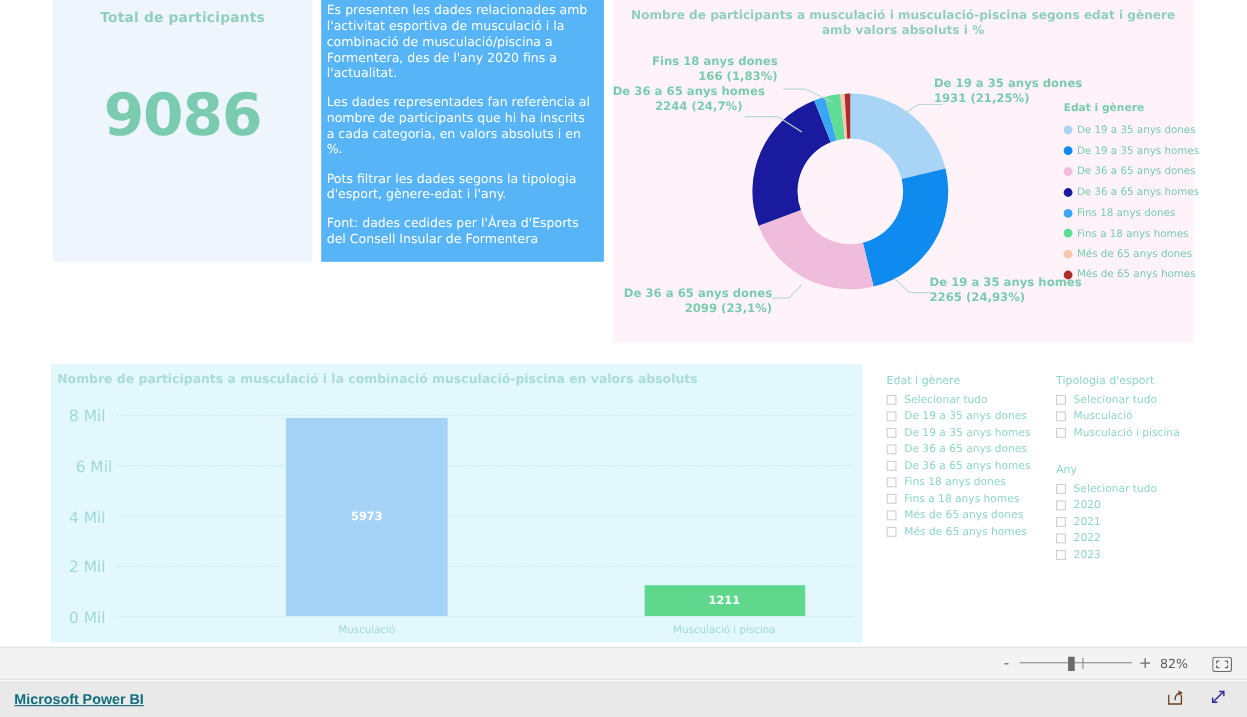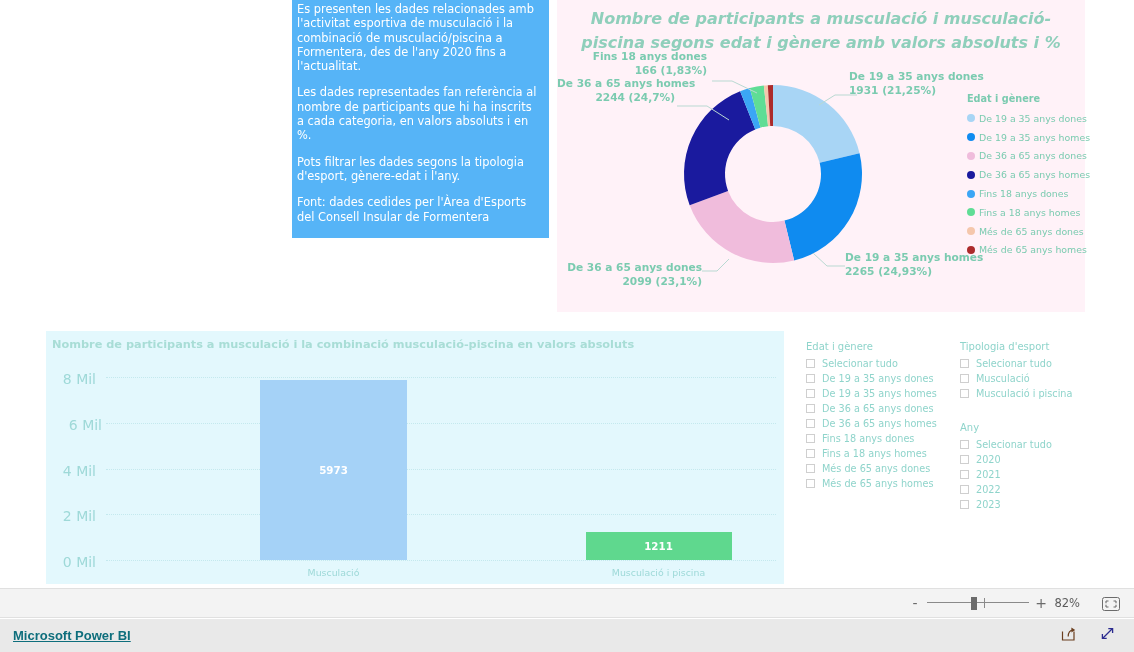--- a/index.html
+++ b/index.html
@@ -72,25 +72,24 @@
     position: absolute;
     left: 557px; top: 0px;
     width: 528px; height: 312px;
     background: #fff2f8;
   }
   #donut-title {
     position: absolute;
     left: 14px; top: 7px;
     width: 500px;
     text-align: center;
-    font-size: 16px;
+    font-size: 11px;
     font-weight: bold;
     color: #8fcfbb;
-    line-height: 24px;
-    font-style: italic;
+    line-height: 14px;
   }
   #donut-svg {
     position: absolute;
     left: 0; top: 0;
   }
   .donut-label {
     position: absolute;
     font-size: 10.6px;
     font-weight: bold;
     color: #7bcbb0;
@@ -284,20 +283,24 @@
     align-items: center;
     gap: 22px;
     margin-right: 18px;
   }
 </style>
 </head>
 <body>
 
 <div id="report-canvas">
 
+  <div id="kpi-card">
+    <div id="kpi-title">Total de participants</div>
+    <div id="kpi-value">9086</div>
+  </div>
 
   <div id="desc-box">
     <p>Es presenten les dades relacionades amb l'activitat esportiva de musculació i la combinació de musculació/piscina a Formentera, des de l'any 2020 fins a l'actualitat.</p>
     <p>Les dades representades fan referència al nombre de participants que hi ha inscrits a cada categoria, en valors absoluts i en %.</p>
     <p>Pots filtrar les dades segons la tipologia d'esport, gènere-edat i l'any.</p>
     <p>Font: dades cedides per l'Àrea d'Esports del Consell Insular de Formentera</p>
   </div>
 
   <div id="donut-panel">
     <div id="donut-title">Nombre de participants a musculació i musculació-piscina segons edat i gènere amb valors absoluts i %</div>

